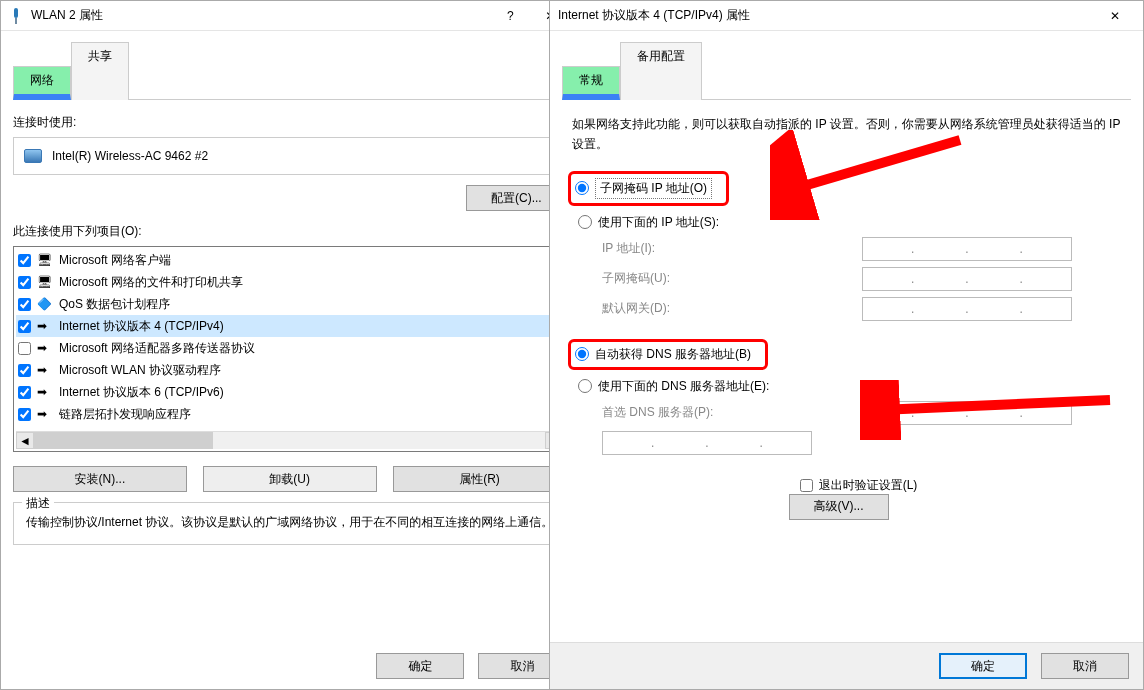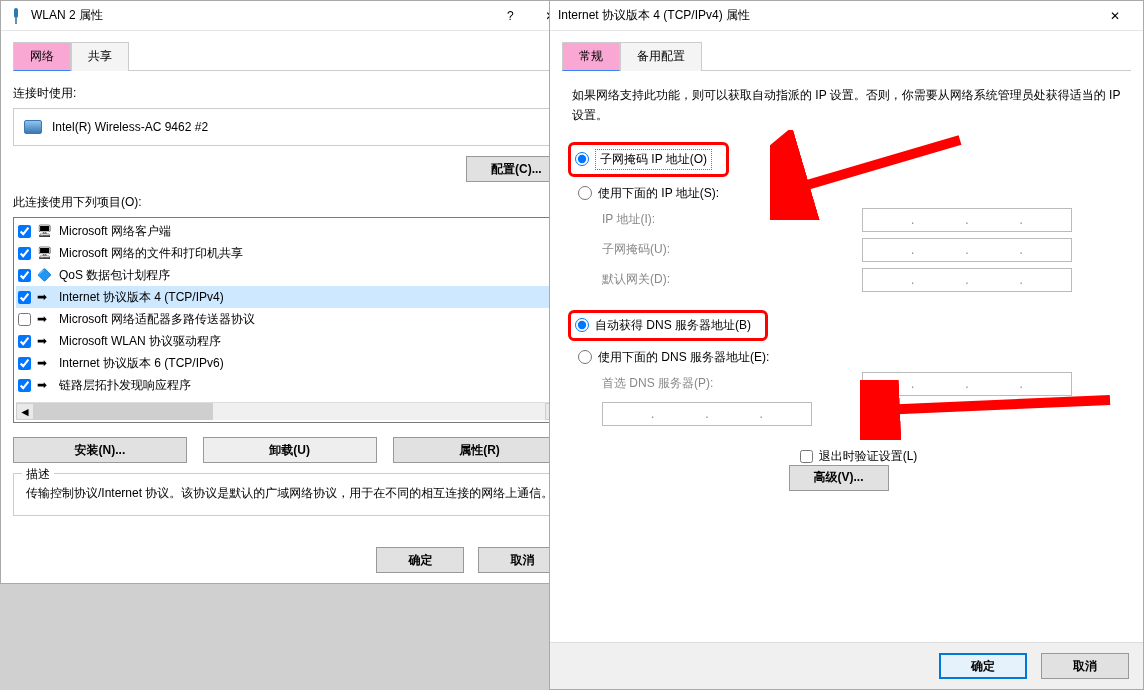--- a/index.html
+++ b/index.html
@@ -28,37 +28,37 @@
   }
   .content { padding: 10px 12px 12px 12px; }
   .tabstrip {
     display:flex; border-bottom: 1px solid #ccc; margin-bottom: 14px;
   }
   .tab {
     padding: 5px 16px; border:1px solid #ccc; border-bottom:none;
     position:relative; top:1px; background:#fff; margin-right:0px;
     font-size:12px; cursor:pointer;
   }
-  .tab.active { background:#f9a8d4; border-bottom:1px solid #3b82f6; }
+  .tab.active { background:#86efac; border-bottom:6px solid #3b82f6;margin-top:24px; }
   .tab.inactive { background:#f4f4f4; }
   .field-label { margin-bottom: 6px; }
   .adapter-box {
     border:1px solid #ccc; height:38px; display:flex; align-items:center;
     padding: 0 10px; gap:10px; margin-bottom:10px;
   }
   .monitor-icon {
     width:18px; height:14px; display:inline-block; position:relative;
   }
   .monitor-icon::before{
     content:""; position:absolute; inset:0; border:1px solid #3a78b5;
     background: linear-gradient(#8fc5ef,#3a78b5); border-radius:2px;
   }
   .btn {
     min-width: 100px; height: 26px; border:1px solid #999;
-    background:#e1e1e1; font-size:12px; padding: 0 12px; cursor:pointer;font-weight:bold;
+    background:#e1e1e1; font-size:12px; padding: 0 12px; cursor:pointer;
   }
   .btn:disabled { color:#000000; background:#eee; }
   .btn.primary { border:2px solid #0078d7; background:#e5f1fb; }
   .right-align { display:flex; justify-content:flex-end; margin-bottom:12px; }
   .listbox {
     border:1px solid #7a7a7a; height: 206px; overflow:hidden; position:relative;
     padding:2px 2px;
   }
   .listbox .inner { overflow:hidden; height: 180px; }
   .list-item {
@@ -114,21 +114,21 @@
     position:absolute; bottom:0; left:0; right:0; background:#f0f0f0;
   }
   
   .arrow-annot {
     position:absolute; pointer-events:none;
   }
 </style>
 </head>
 <body>
 
-<div class="window" style="left:0; top:0; width:540; height:584px;">
+<div class="window" style="left:0; top:0; width:540; height:690px;">
   <div class="titlebar">
     <span class="icon wlan-icon">
       <svg width="14" height="16" viewBox="0 0 14 16">
           <rect x="5" y="0" width="4" height="10" rx="2" fill="#2a7ab8"></rect>
           <rect x="6" y="10" width="2" height="6" fill="#6f8ba3"></rect>
         </svg>
     </span>
     <span class="title">WLAN 2 属性</span>
     <div class="title-btn">?</div>
     <div class="title-btn">✕</div>

